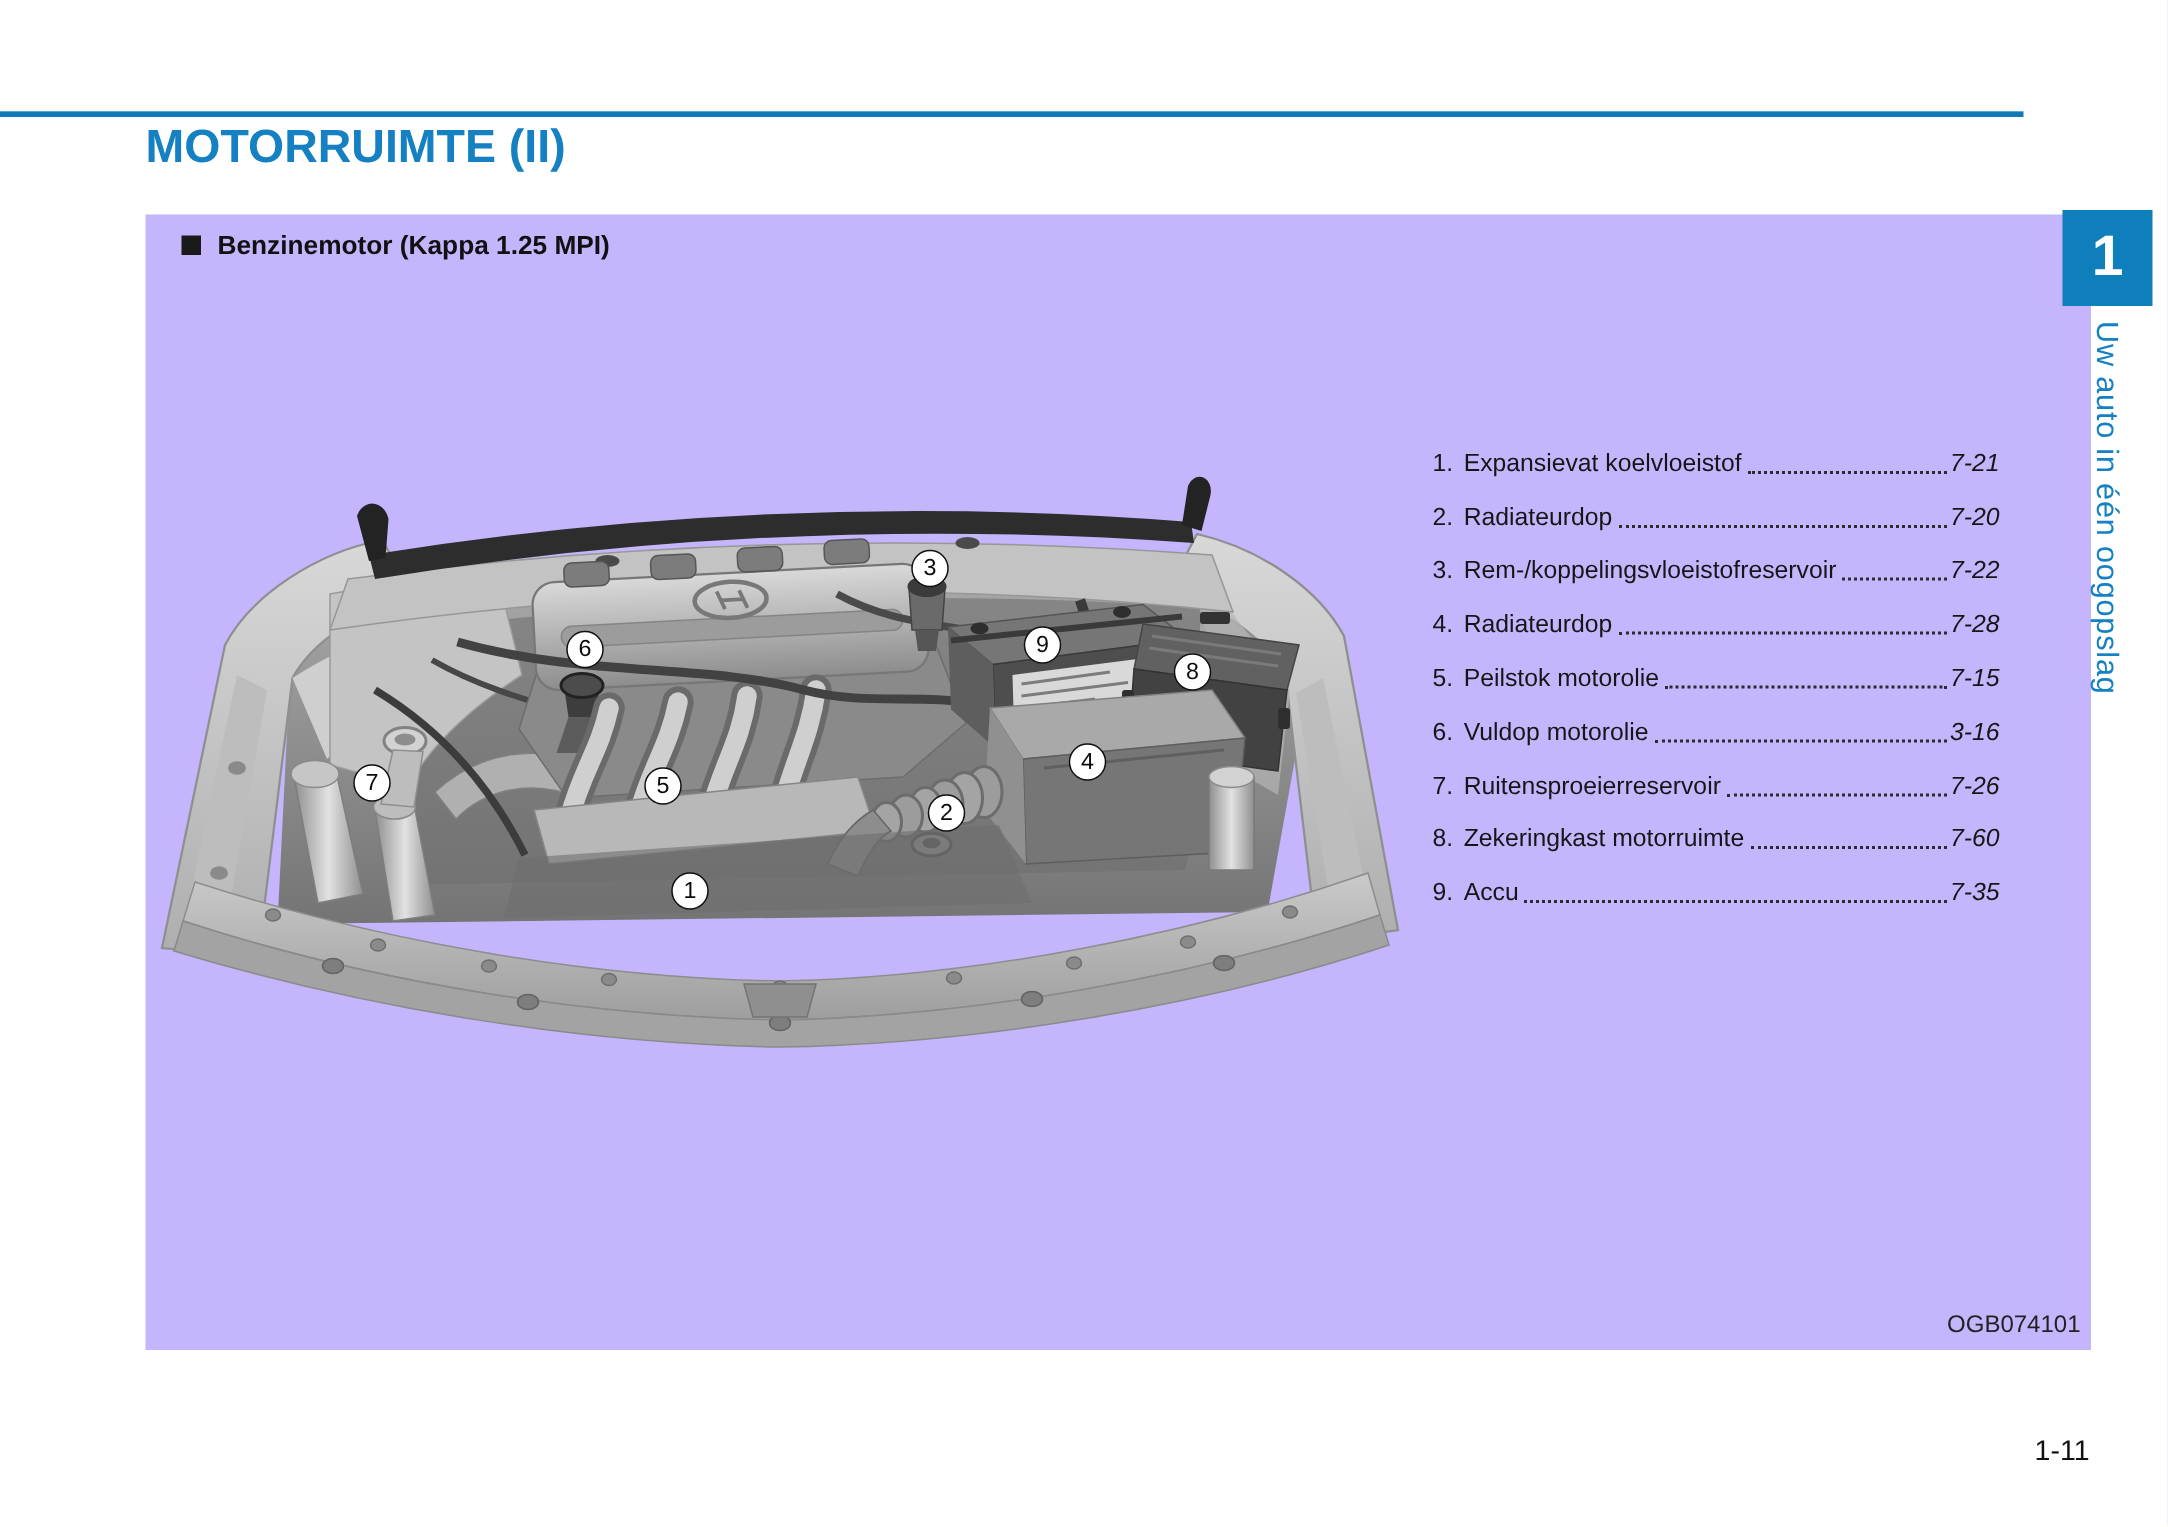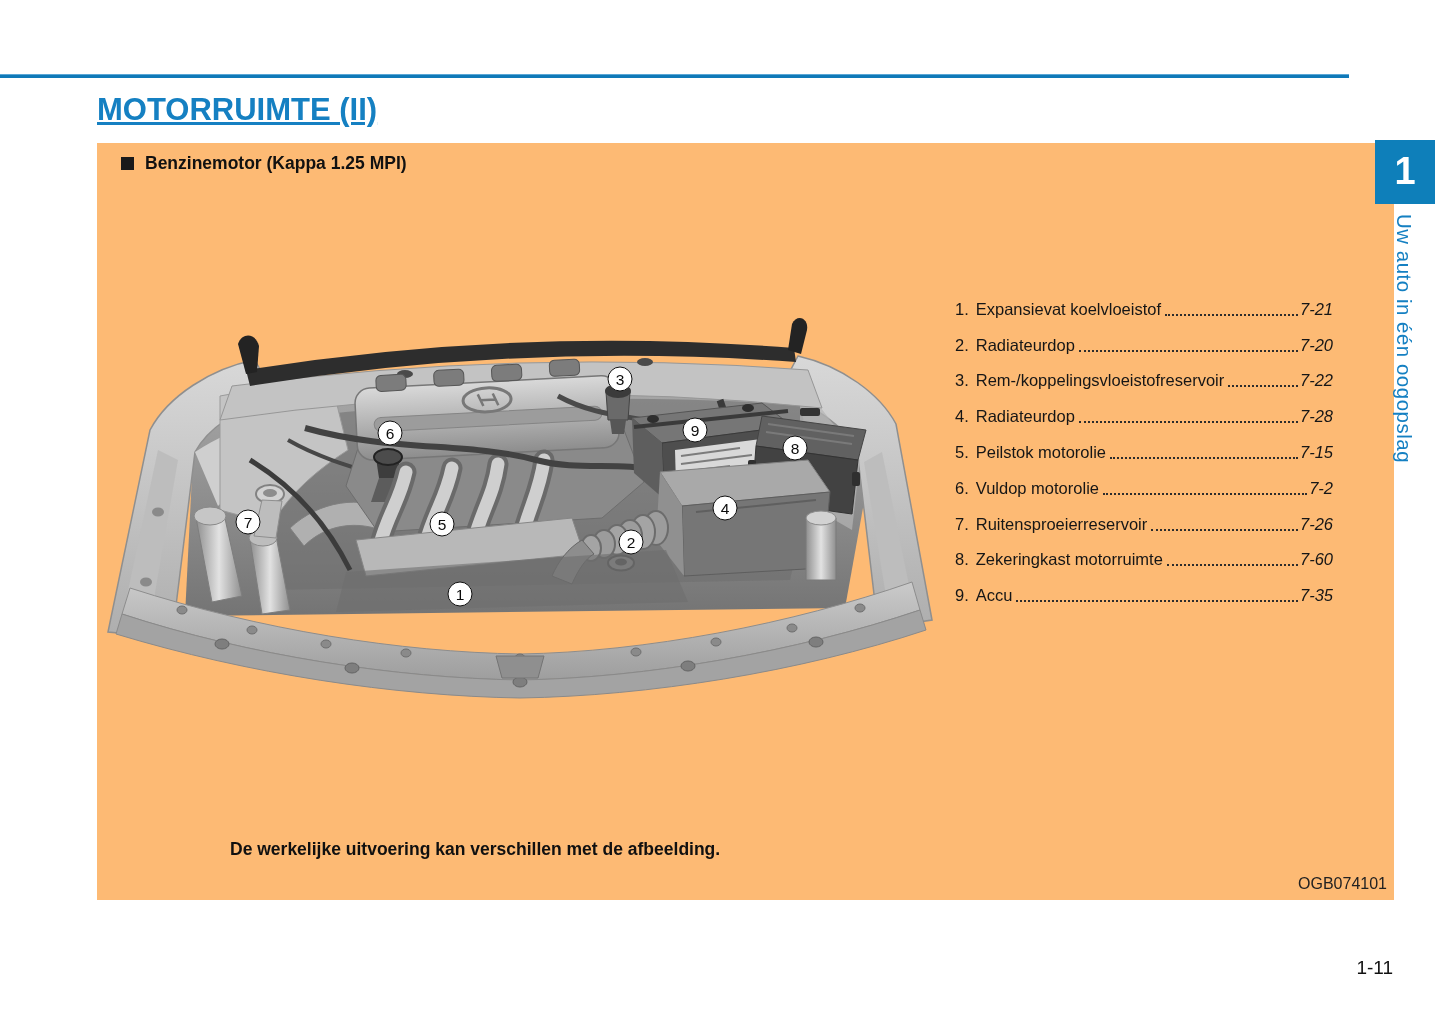--- a/index.html
+++ b/index.html
@@ -5,26 +5,26 @@
   * { margin:0; padding:0; box-sizing:border-box; }
   html,body { width:1445px; height:1018px; background:#ffffff;
     font-family:"Liberation Sans", sans-serif; overflow:hidden; }
   #page { position:relative; width:1445px; height:1018px; background:#fff; }
 
   
   .top-rule { position:absolute; left:0; top:74px; width:1349px; height:4px;
     background:linear-gradient(#5aa7d6 0 1px, #1079b8 1px 100%); }
 
   
-  .title { position:absolute; left:97px; top:92px; font-size:31px; font-weight:bold;
-    color:#1580c2; letter-spacing:0px;text-decoration:underline; }
+  .title { position:absolute; left:97px; top:80px; font-size:31px; font-weight:bold;
+    color:#1580c2; letter-spacing:0px; }
 
   
   .panel { position:absolute; left:97px; top:143px; width:1297px; height:757px;
-    background:#fdba74; }
+    background:#c4b5fd; }
 
   .section-head { position:absolute; left:24px; top:10px; display:flex;
     align-items:center; gap:11px; }
   .bullet-sq { width:13px; height:13px; background:#1a1a1a; flex:0 0 auto; }
   .section-head .txt { font-size:17.5px; font-weight:bold; color:#111; }
 
   
   .illus { position:absolute; left:3px; top:157px; width:840px; height:400px; }
   .illus svg { position:absolute; left:0; top:0; }
   .callout { position:absolute; width:25px; height:25px; border-radius:50%;
@@ -279,21 +279,21 @@
         <div class="legend-row">
           <span class="num">5.</span>
           <span class="lbl">Peilstok motorolie</span>
           <span class="leader"></span>
           <span class="pg">7-15</span>
         </div>
         <div class="legend-row">
           <span class="num">6.</span>
           <span class="lbl">Vuldop motorolie</span>
           <span class="leader"></span>
-          <span class="pg">7-2</span>
+          <span class="pg">3-16</span>
         </div>
         <div class="legend-row">
           <span class="num">7.</span>
           <span class="lbl">Ruitensproeierreservoir</span>
           <span class="leader"></span>
           <span class="pg">7-26</span>
         </div>
         <div class="legend-row">
           <span class="num">8.</span>
           <span class="lbl">Zekeringkast motorruimte</span>
@@ -301,21 +301,20 @@
           <span class="pg">7-60</span>
         </div>
         <div class="legend-row">
           <span class="num">9.</span>
           <span class="lbl">Accu</span>
           <span class="leader"></span>
           <span class="pg">7-35</span>
         </div>
       </div>
 
-    <div class="note">De werkelijke uitvoering kan verschillen met de afbeelding.</div>
     <div class="fig-code">OGB074101</div>
   </div>
 
   <div class="chapter-box">
     <span class="n">1</span>
   </div>
   <div class="chapter-title">Uw auto in één oogopslag</div>
 
   <div class="page-num">1-11</div>
 

